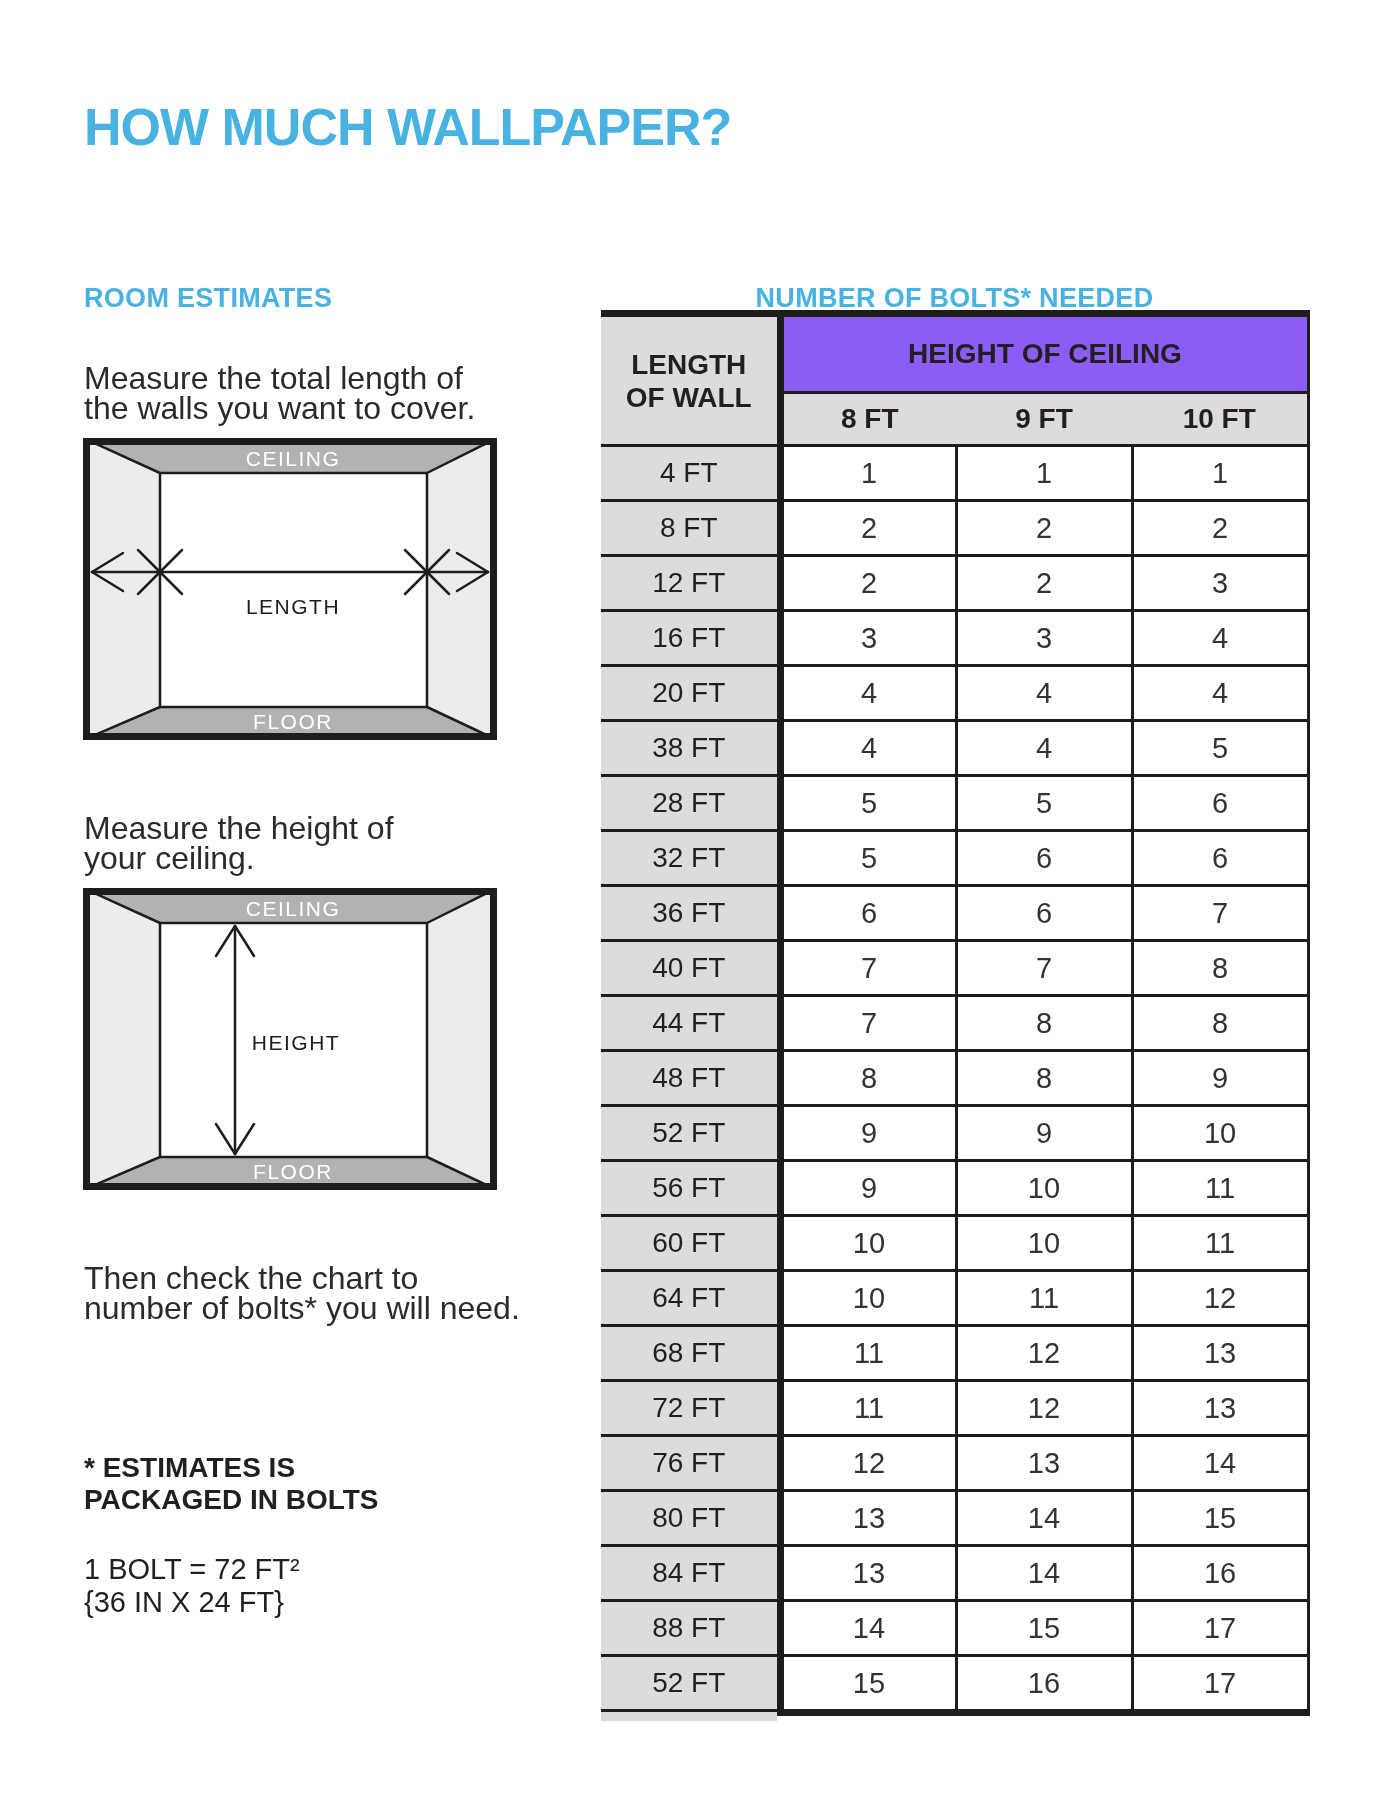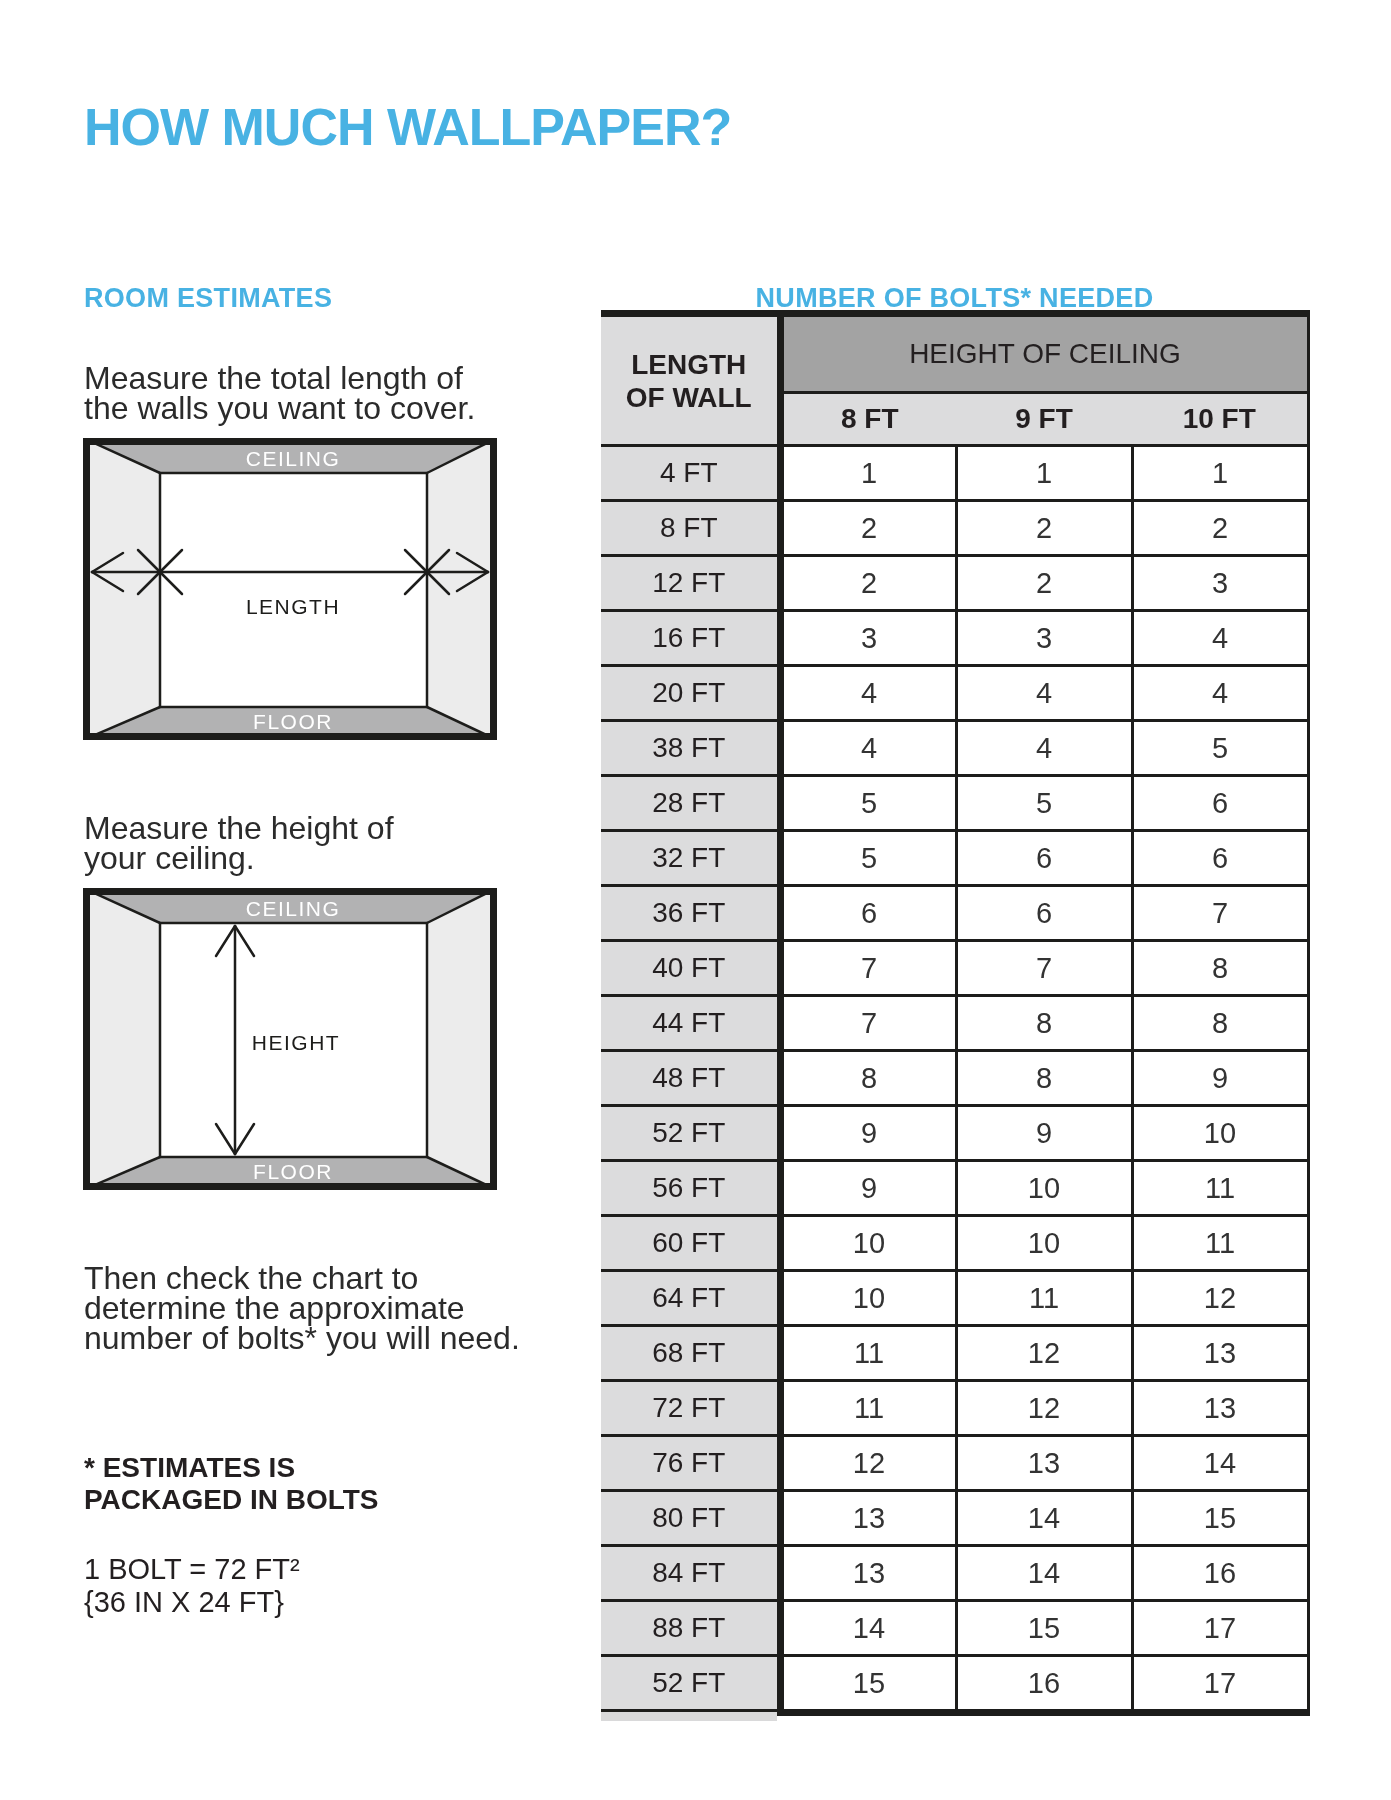--- a/index.html
+++ b/index.html
@@ -34,21 +34,21 @@
     border-collapse:collapse; table-layout:fixed; width:707px;
     border-top:7px solid #1d1d1b; border-bottom:7px solid #1d1d1b;
     border-right:3px solid #1d1d1b;
   }
   table.bolts th, table.bolts td { padding:0; text-align:center; vertical-align:middle; }
   th.corner {
     background:#dcdcdd; border-right:7px solid #1d1d1b;
     font-size:28px; font-weight:bold; line-height:33px;
   }
   th.corner span { display:block; }
-  th.group  { background:#a3a3a3; height:74px; font-size:28px; font-weight:normal; border-bottom:3px solid #1d1d1b; }
+  th.group  { background:#8b5cf6; height:74px; font-size:28px; font-weight:bold; border-bottom:3px solid #1d1d1b; }
   th.colhead{ background:#dcdcdd; height:50px; font-size:28px; font-weight:bold; }
   td.rowlabel {
     background:#dcdcdd; border-right:7px solid #1d1d1b; border-top:3px solid #1d1d1b;
     height:52px; font-size:28px; font-weight:normal;
   }
   td.val {
     border-top:3px solid #1d1d1b; border-left:3px solid #1d1d1b;
     height:52px; font-size:29px; color:#333333; font-weight:normal; background:#ffffff;
   }
   .table-foot-strip { left:601px; top:1712px; width:176px; height:9px; background:#d9d9da; }
@@ -128,21 +128,20 @@
       <line class="dim" x1="152" y1="266" x2="171" y2="236"></line>
     </g>
     <rect class="frame" x="3.5" y="3.5" width="407" height="295"></rect>
     <text class="white-lbl" x="210" y="28" text-anchor="middle">CEILING</text>
     <text class="white-lbl" x="210" y="291" text-anchor="middle">FLOOR</text>
     <text class="dark-lbl" x="213" y="162" text-anchor="middle">HEIGHT</text>
   </svg>
 
   <p class="abs body-text" style="left:84px; top:1231px;">
     <span>Then check the chart to</span>
-    <span>determine the approximate</span>
     <span>number of bolts* you will need.</span>
   </p>
 
   <p class="abs footnote" style="left:84px; top:1424px;">
     <span>* ESTIMATES IS</span>
     <span>PACKAGED IN BOLTS</span>
   </p>
 
   <p class="abs boltdef" style="left:84px; top:1524px;">
     <span>1 BOLT = 72 FT²</span>

